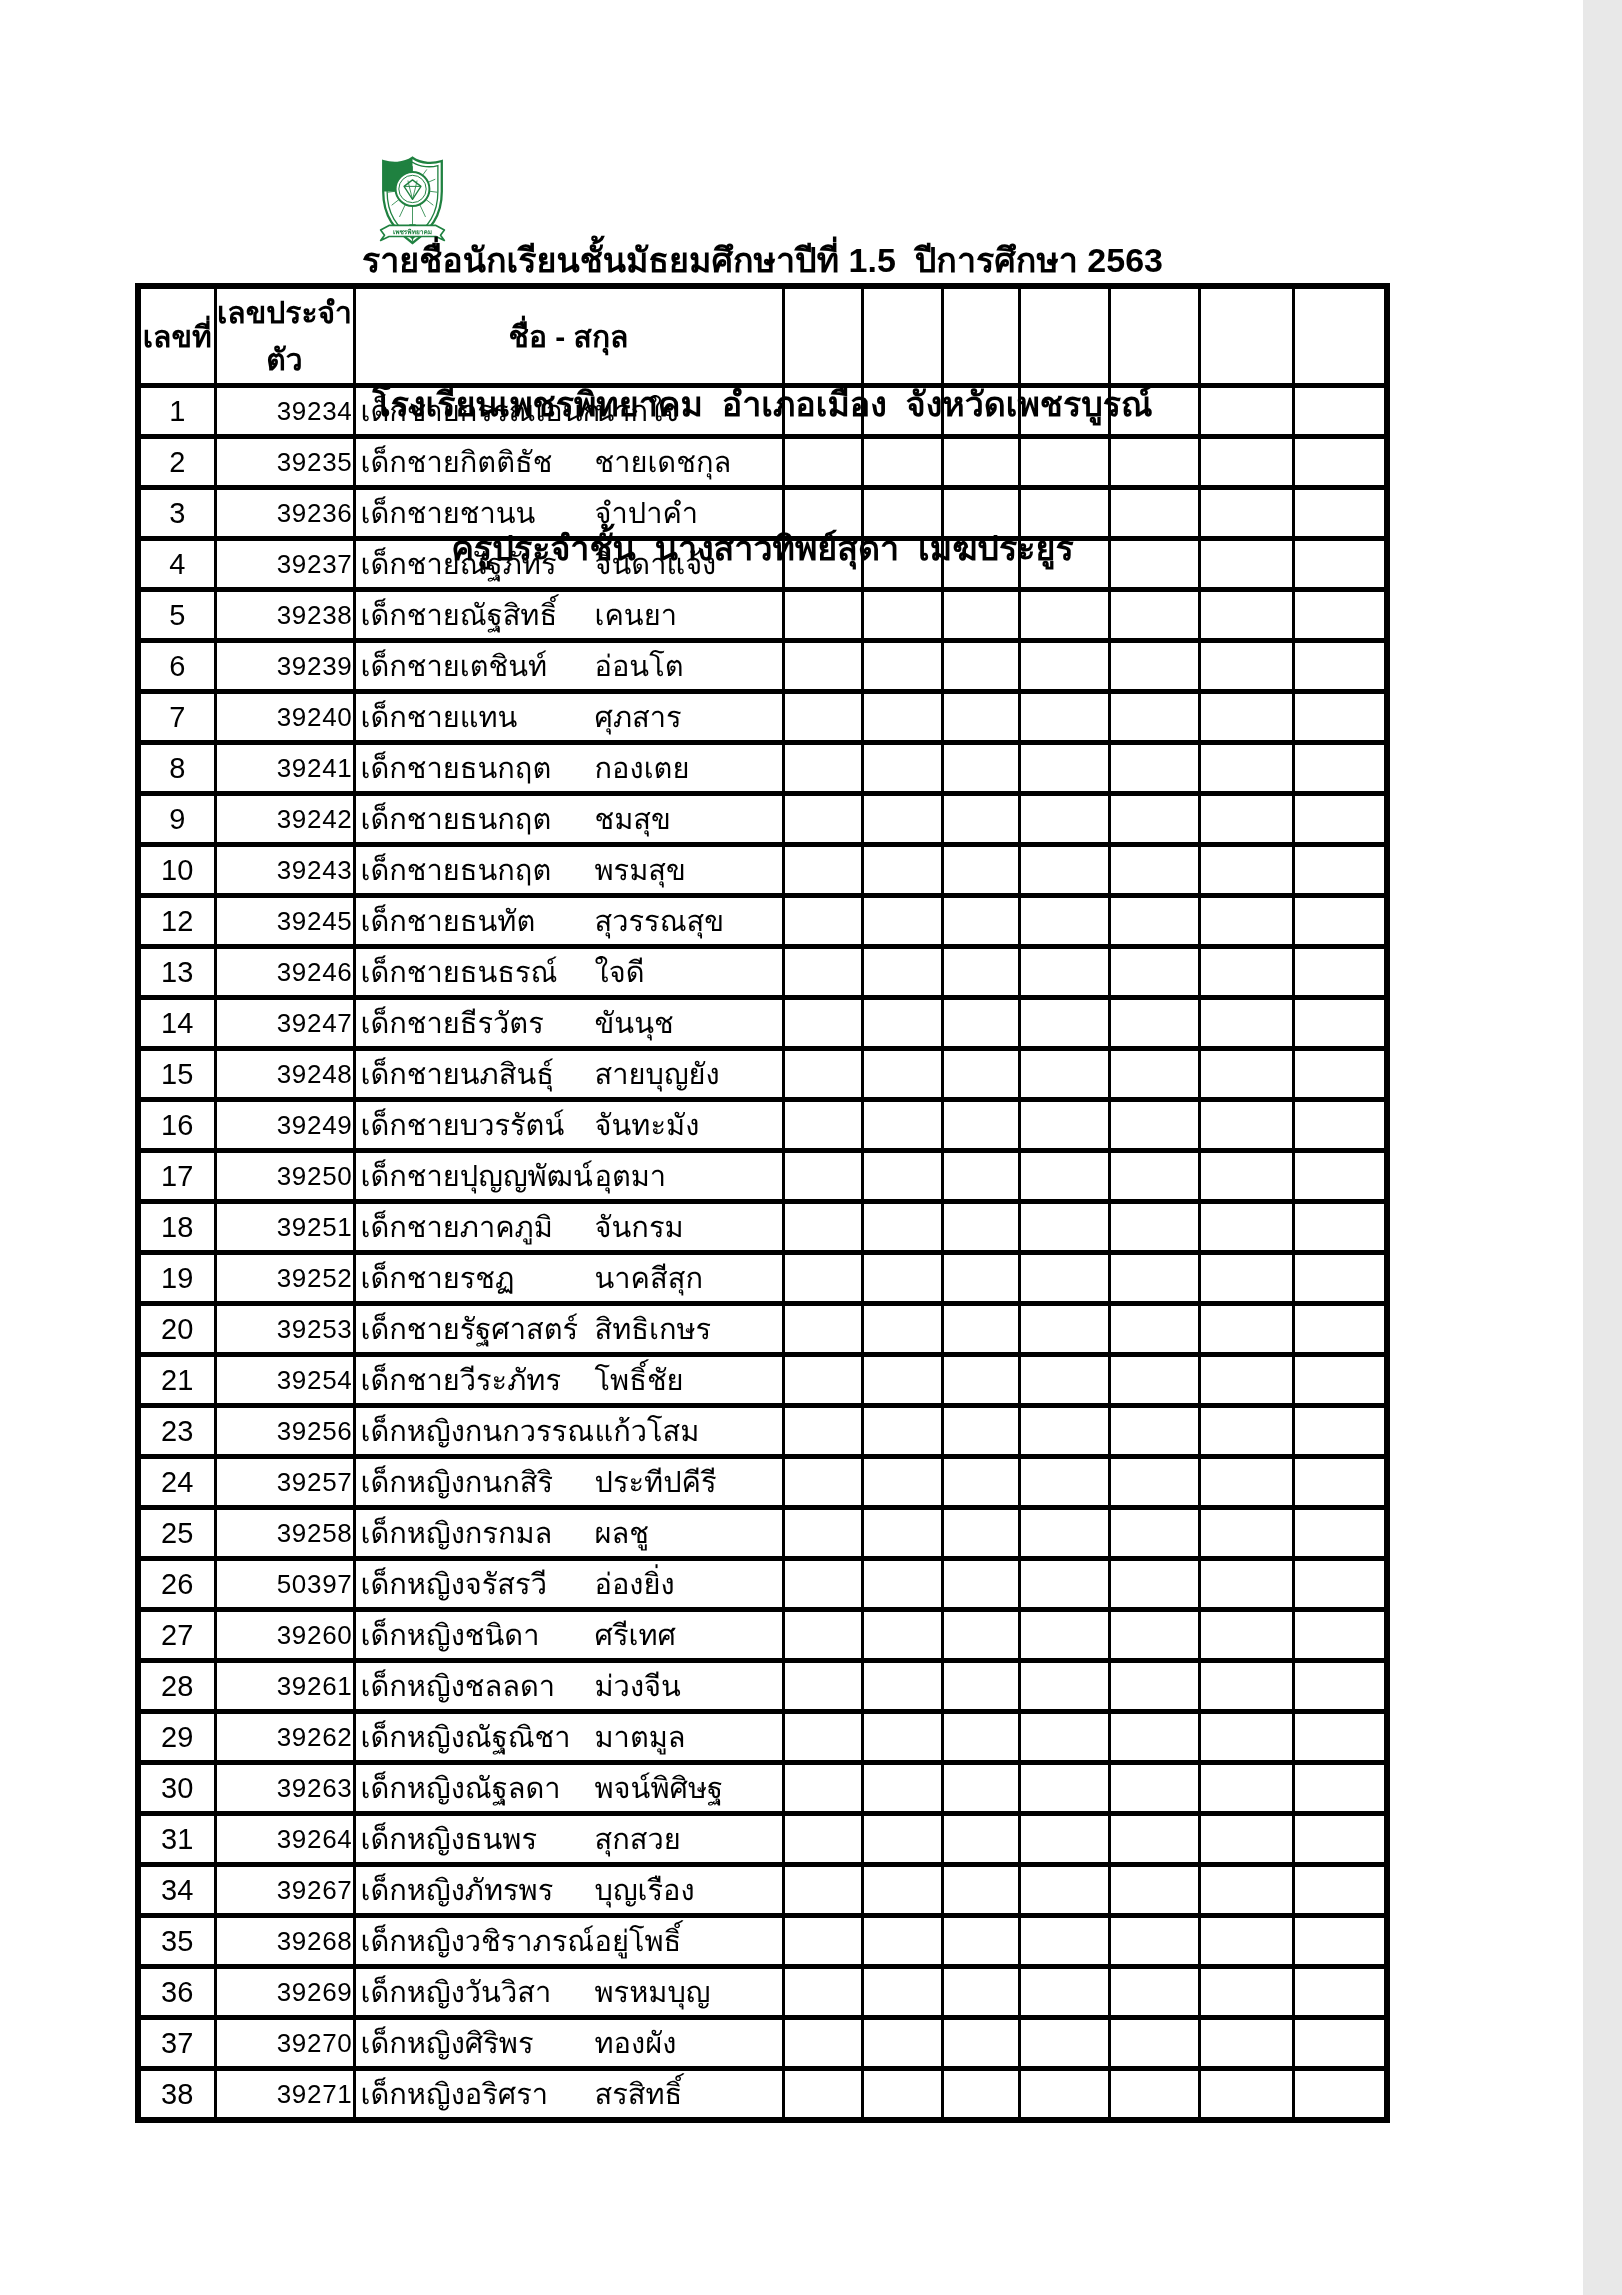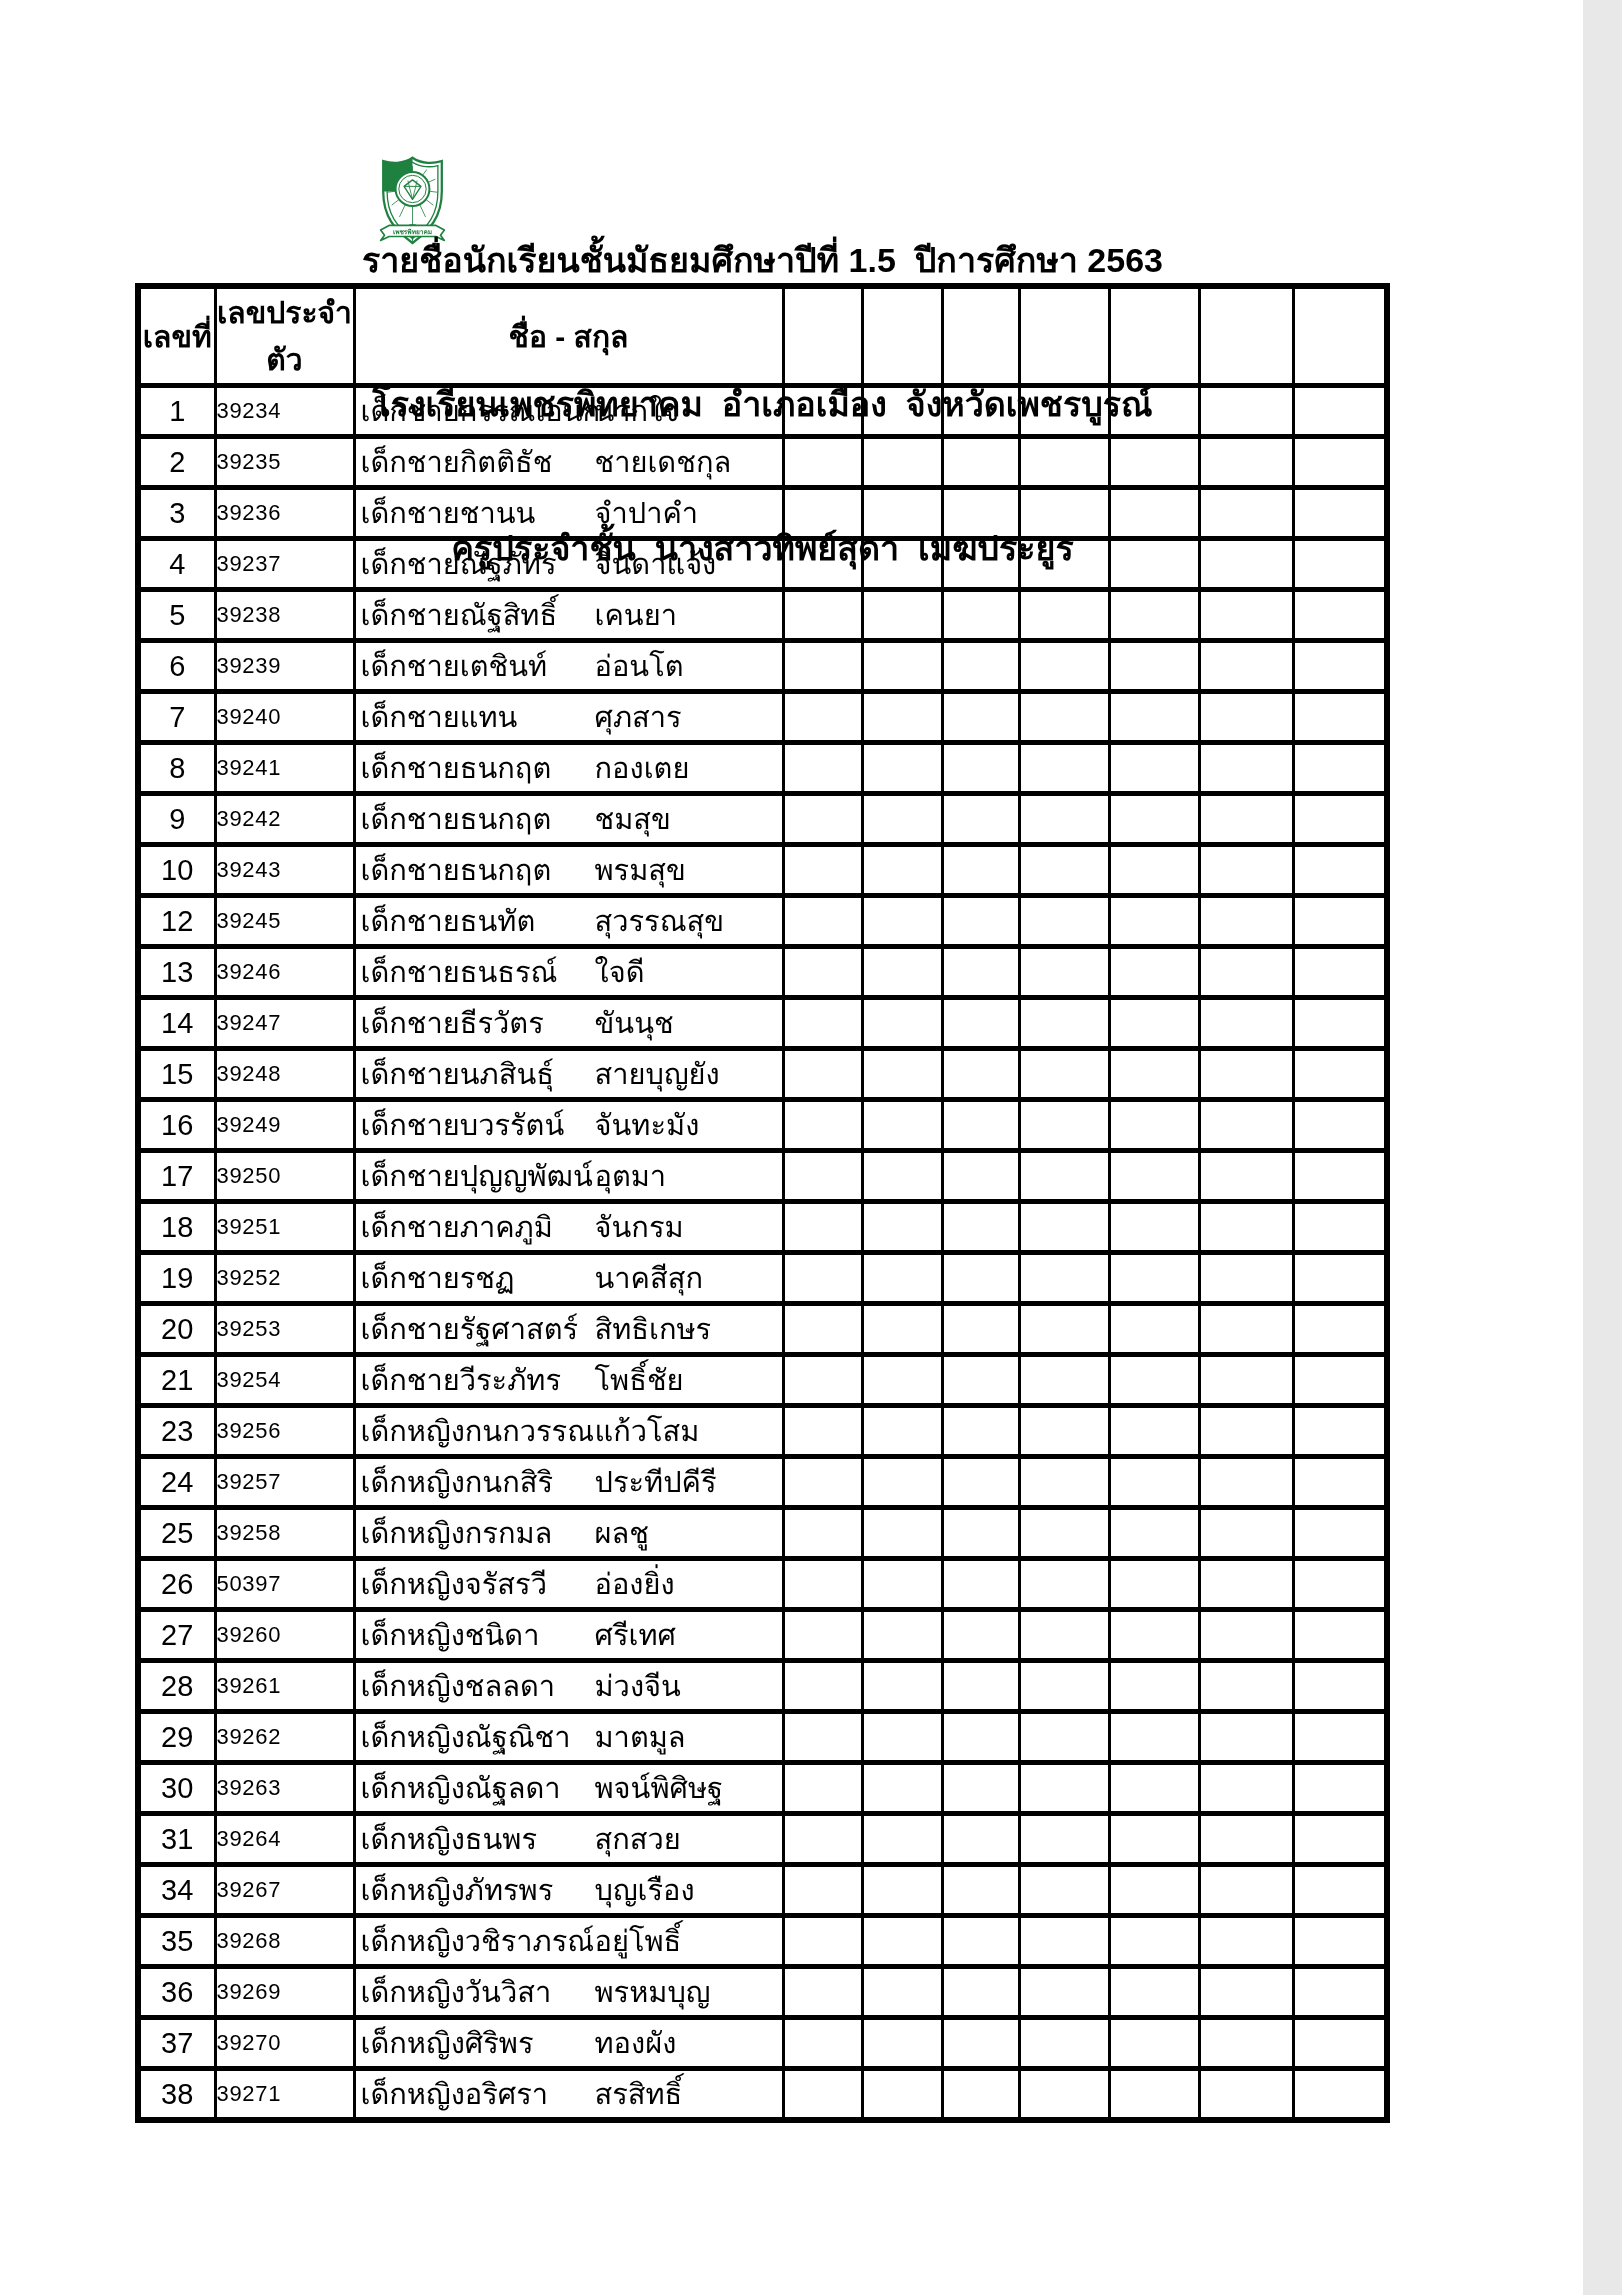--- a/index.html
+++ b/index.html
@@ -36,21 +36,21 @@
     border-top-width:5.2px;
     border-bottom-width:5.2px;
     padding:0;
     vertical-align:middle;
     overflow:hidden;
   }
   tr.head-row{height:48px;}
   tr.data-row{height:45px;}
   th{font-size:30px;font-weight:bold;text-align:center;}
   td.c-no{font-size:29px;text-align:center;font-weight:400;}
-  td.c-id{font-size:22px;text-align:left;font-weight:400;letter-spacing:0.7px;}
+  td.c-id{font-size:26px;text-align:right;font-weight:400;letter-spacing:0.7px;}
   td.c-name{font-size:29px;text-align:left;position:relative;}
   td.c-name .first{padding-left:5px;}
   td.c-name .last{
     position:absolute;left:239px;top:50%;
     transform:translateY(-50%);
     white-space:nowrap;
     text-align:center;
   }
 </style>
 </head>

